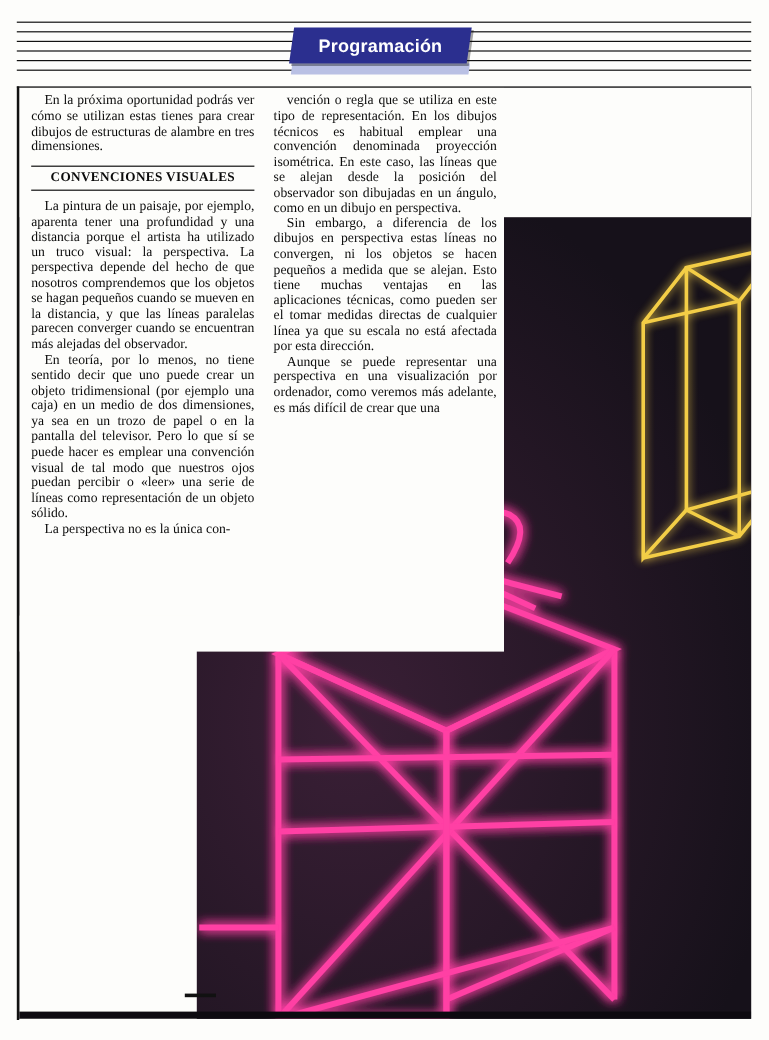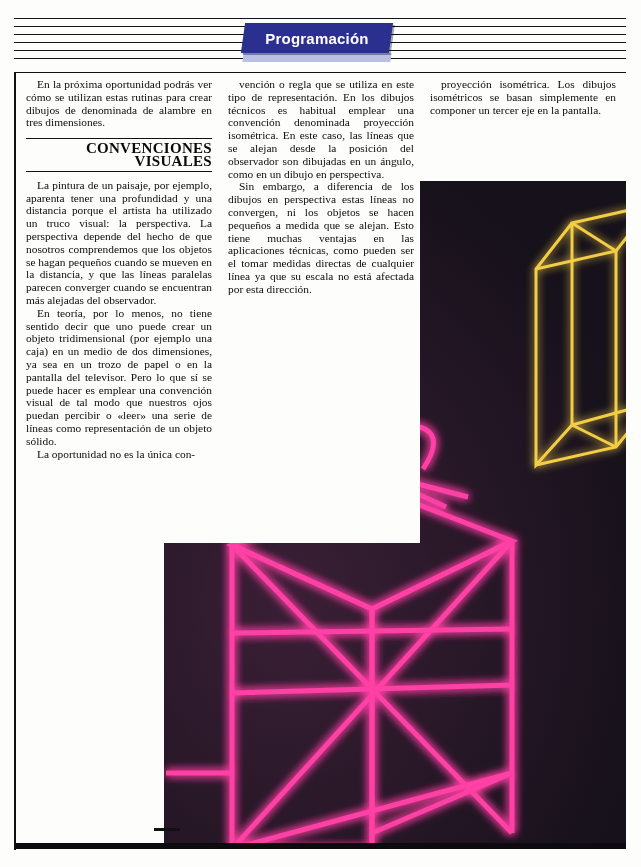--- a/index.html
+++ b/index.html
@@ -160,23 +160,23 @@
     margin: 0 0 0 0;
     text-indent: 11px;
   }
   .col p.first {
     text-indent: 11px;
   }
   .section-head {
     margin: 9px 0 7px 0;
     font-family: "Liberation Serif", serif;
     font-weight: bold;
-    font-size: 15px;
+    font-size: 11px;
     letter-spacing: 0.3px;
-    text-align: right;
+    text-align: center;
     text-indent: 0;
     border-top: 1.5px solid #111;
     border-bottom: 1.5px solid #111;
     padding: 3px 0 3px 0;
   }
 </style>
 </head>
 <body>
 
 <div class="page">
@@ -277,31 +277,31 @@
     <div class="art-mask-bottomleft"></div>
     <div class="art-bottom-bar"></div>
     <div class="art-marker"></div>
   </div>
 
   <div class="content-frame"></div>
 
   <div class="columns">
 
     <div class="col">
-      <p class="first">En la próxima oportunidad podrás ver cómo se utilizan estas rutinas para crear dibujos de denominada de alambre en tres dimensiones.</p>
+      <p class="first">En la próxima oportunidad podrás ver cómo se utilizan estas tienes para crear dibujos de estructuras de alambre en tres dimensiones.</p>
       <div class="section-head">CONVENCIONES VISUALES</div>
       <p>La pintura de un paisaje, por ejemplo, aparenta tener una profundidad y una distancia porque el artista ha utilizado un truco visual: la perspectiva. La perspectiva depende del hecho de que nosotros comprendemos que los objetos se hagan pequeños cuando se mueven en la distancia, y que las líneas paralelas parecen converger cuando se encuentran más alejadas del observador.</p>
       <p>En teoría, por lo menos, no tiene sentido decir que uno puede crear un objeto tridimensional (por ejemplo una caja) en un medio de dos dimensiones, ya sea en un trozo de papel o en la pantalla del televisor. Pero lo que sí se puede hacer es emplear una convención visual de tal modo que nuestros ojos puedan percibir o «leer» una serie de líneas como representación de un objeto sólido.</p>
-      <p>La oportunidad no es la única con-</p>
+      <p>La perspectiva no es la única con-</p>
     </div>
 
     <div class="col">
       <p class="first">vención o regla que se utiliza en este tipo de representación. En los dibujos técnicos es habitual emplear una convención denominada proyección isométrica. En este caso, las líneas que se alejan desde la posición del observador son dibujadas en un ángulo, como en un dibujo en perspectiva.</p>
       <p>Sin embargo, a diferencia de los dibujos en perspectiva estas líneas no convergen, ni los objetos se hacen pequeños a medida que se alejan. Esto tiene muchas ventajas en las aplicaciones técnicas, como pueden ser el tomar medidas directas de cualquier línea ya que su escala no está afectada por esta dirección.</p>
+      <p>Aunque se puede representar una perspectiva en una visualización por ordenador, como veremos más adelante, es más difícil de crear que una</p>
     </div>
 
     <div class="col">
-      <p class="first">proyección isométrica. Los dibujos isométricos se basan simplemente en componer un tercer eje en la pantalla.</p>
     </div>
 
   </div>
 
 </div>
 
 </body></html>

